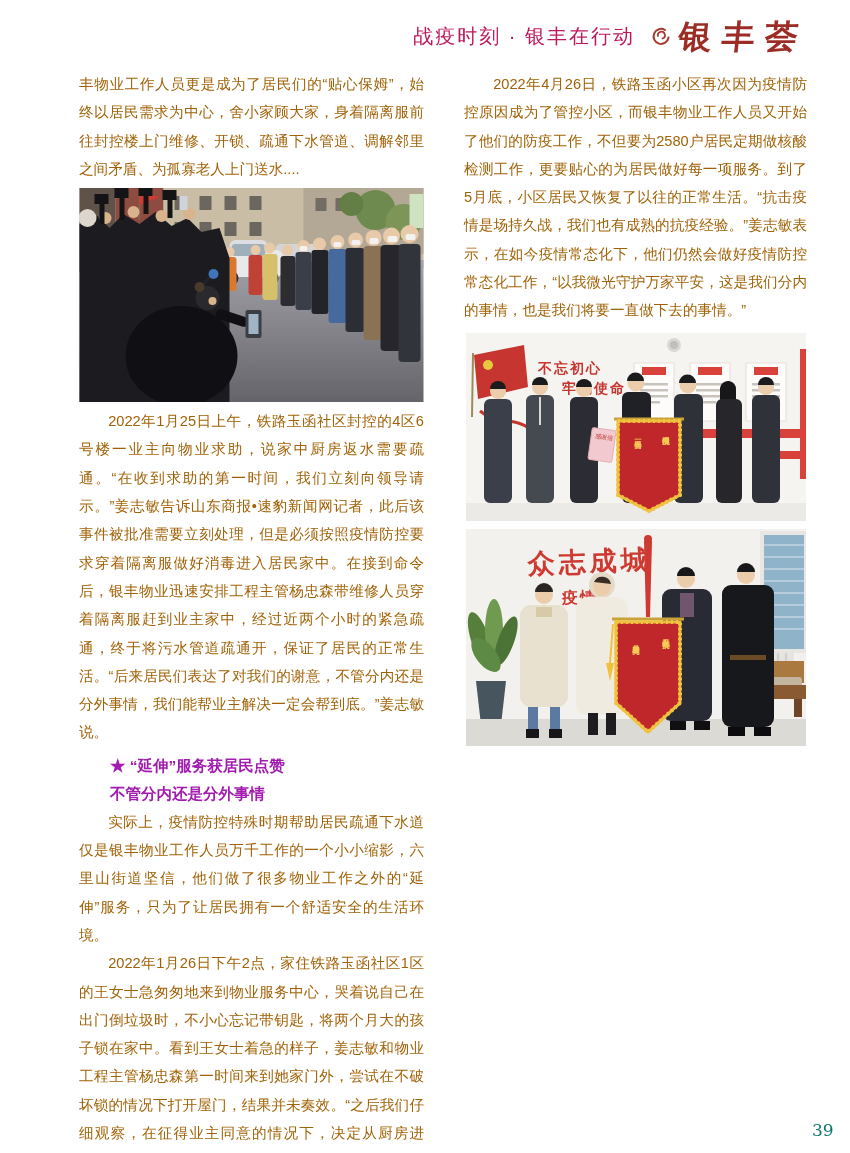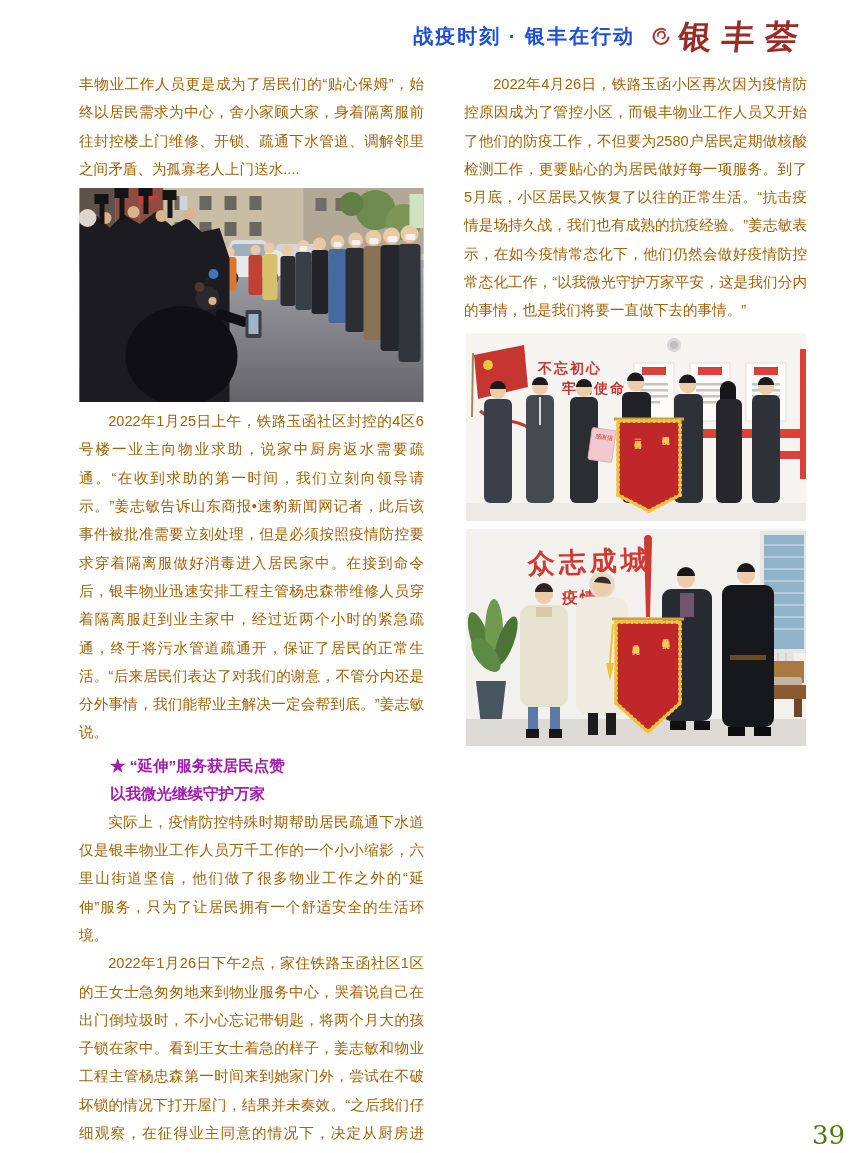--- a/index.html
+++ b/index.html
@@ -4,38 +4,38 @@
 <style>
   html,body{margin:0;padding:0;}
   body{
     width:850px;height:1153px;background:#ffffff;position:relative;
     font-family:"Liberation Sans", sans-serif;color:#3d3d3d;overflow:hidden;
   }
   .page{position:absolute;inset:0;}
   
   .header{position:absolute;top:10px;left:0;width:808px;height:52px;
     display:flex;justify-content:flex-end;align-items:center;gap:14px;}
-  .header-title{color:#1d4ed8;font-size:20px;font-weight:bold;letter-spacing:2px;}
+  .header-title{color:#be185d;font-size:20px;font-weight:normal;letter-spacing:2px;}
   .logo-wrap{display:flex;align-items:center;gap:8px;}
   .logo-text{font-family:"DejaVu Serif", serif;font-weight:bold;font-size:33px;
     color:#9c2d26;letter-spacing:10px;transform:skewX(-6deg);line-height:1;}
   
   .col{position:absolute;top:70px;}
   .col-left{left:79px;width:345px;}
   .col-right{left:464px;width:343px;}
   p.body-p{margin:0;font-size:14.6px;line-height:28.3px;text-align:justify;color:#a16207;}
   p.indent{text-indent:2em;}
   .sub-head{margin:5px 0 0 0;padding-left:31px;font-size:15.5px;line-height:28px;
     font-weight:bold;color:#a21caf;}
   .photo{display:block;border:0;}
   .photo-left{width:345px;height:214px;margin:5px 0 5px 0;}
   .photo-right{width:340px;height:188px;margin:8px 0 0 2px;}
   .photo-right2{width:340px;height:217px;margin:8px 0 0 2px;}
   .page-number{position:absolute;left:812px;top:1120px;font-family:"DejaVu Serif", serif;
-    font-size:26px;color:#4d7c0f;}
+    font-size:17px;color:#0f766e;}
   svg text{font-family:"Liberation Sans", sans-serif;}
   .vtext{writing-mode:vertical-rl;}
 </style>
 </head>
 <body>
 
 <div class="page">
 
   <div class="header">
     <span class="header-title">战疫时刻 · 银丰在行动</span>
@@ -178,21 +178,21 @@
         <circle cx="120" cy="99" r="5" fill="#4a3a2c"></circle>
         <circle cx="133" cy="113" r="4" fill="#d9b38c"></circle>
         <rect x="138" y="120" width="34" height="10" rx="5" fill="#101014" transform="rotate(18 138 120)"></rect>
         <rect x="166" y="122" width="16" height="28" rx="2" fill="#3a3f45"></rect>
         <rect x="169" y="126" width="10" height="20" fill="#9fb4c4"></rect>
       </g>
     </svg>
 
     <p class="body-p indent">2022年1月25日上午，铁路玉函社区封控的4区6号楼一业主向物业求助，说家中厨房返水需要疏通。“在收到求助的第一时间，我们立刻向领导请示。”姜志敏告诉山东商报•速豹新闻网记者，此后该事件被批准需要立刻处理，但是必须按照疫情防控要求穿着隔离服做好消毒进入居民家中。在接到命令后，银丰物业迅速安排工程主管杨忠森带维修人员穿着隔离服赶到业主家中，经过近两个小时的紧急疏通，终于将污水管道疏通开，保证了居民的正常生活。“后来居民们表达了对我们的谢意，不管分内还是分外事情，我们能帮业主解决一定会帮到底。”姜志敏说。</p>
     <p class="sub-head">★ “延伸”服务获居民点赞</p>
-    <p class="sub-head" style="margin-top:0;">以我微光继续守护万家</p>
+    <p class="sub-head" style="margin-top:0;">不管分内还是分外事情</p>
     <p class="body-p indent">实际上，疫情防控特殊时期帮助居民疏通下水道仅是银丰物业工作人员万千工作的一个小小缩影，六里山街道坚信，他们做了很多物业工作之外的“延伸”服务，只为了让居民拥有一个舒适安全的生活环境。</p>
     <p class="body-p indent">2022年1月26日下午2点，家住铁路玉函社区1区的王女士急匆匆地来到物业服务中心，哭着说自己在出门倒垃圾时，不小心忘记带钥匙，将两个月大的孩子锁在家中。看到王女士着急的样子，姜志敏和物业工程主管杨忠森第一时间来到她家门外，尝试在不破坏锁的情况下打开屋门，结果并未奏效。“之后我们仔细观察，在征得业主同意的情况下，决定从厨房进入。”姜志敏</p>
   </div>
 
   <div class="col col-right">
     <p class="body-p indent">2022年4月26日，铁路玉函小区再次因为疫情防控原因成为了管控小区，而银丰物业工作人员又开始了他们的防疫工作，不但要为2580户居民定期做核酸检测工作，更要贴心的为居民做好每一项服务。到了5月底，小区居民又恢复了以往的正常生活。“抗击疫情是场持久战，我们也有成熟的抗疫经验。”姜志敏表示，在如今疫情常态化下，他们仍然会做好疫情防控常态化工作，“以我微光守护万家平安，这是我们分内的事情，也是我们将要一直做下去的事情。”</p>
 
     <svg class="photo photo-right" viewBox="0 0 340 188">
       <rect x="0" y="0" width="340" height="188" fill="#f6f4f1"></rect>
       <circle cx="208" cy="12" r="7" fill="#d8d8d6"></circle>

